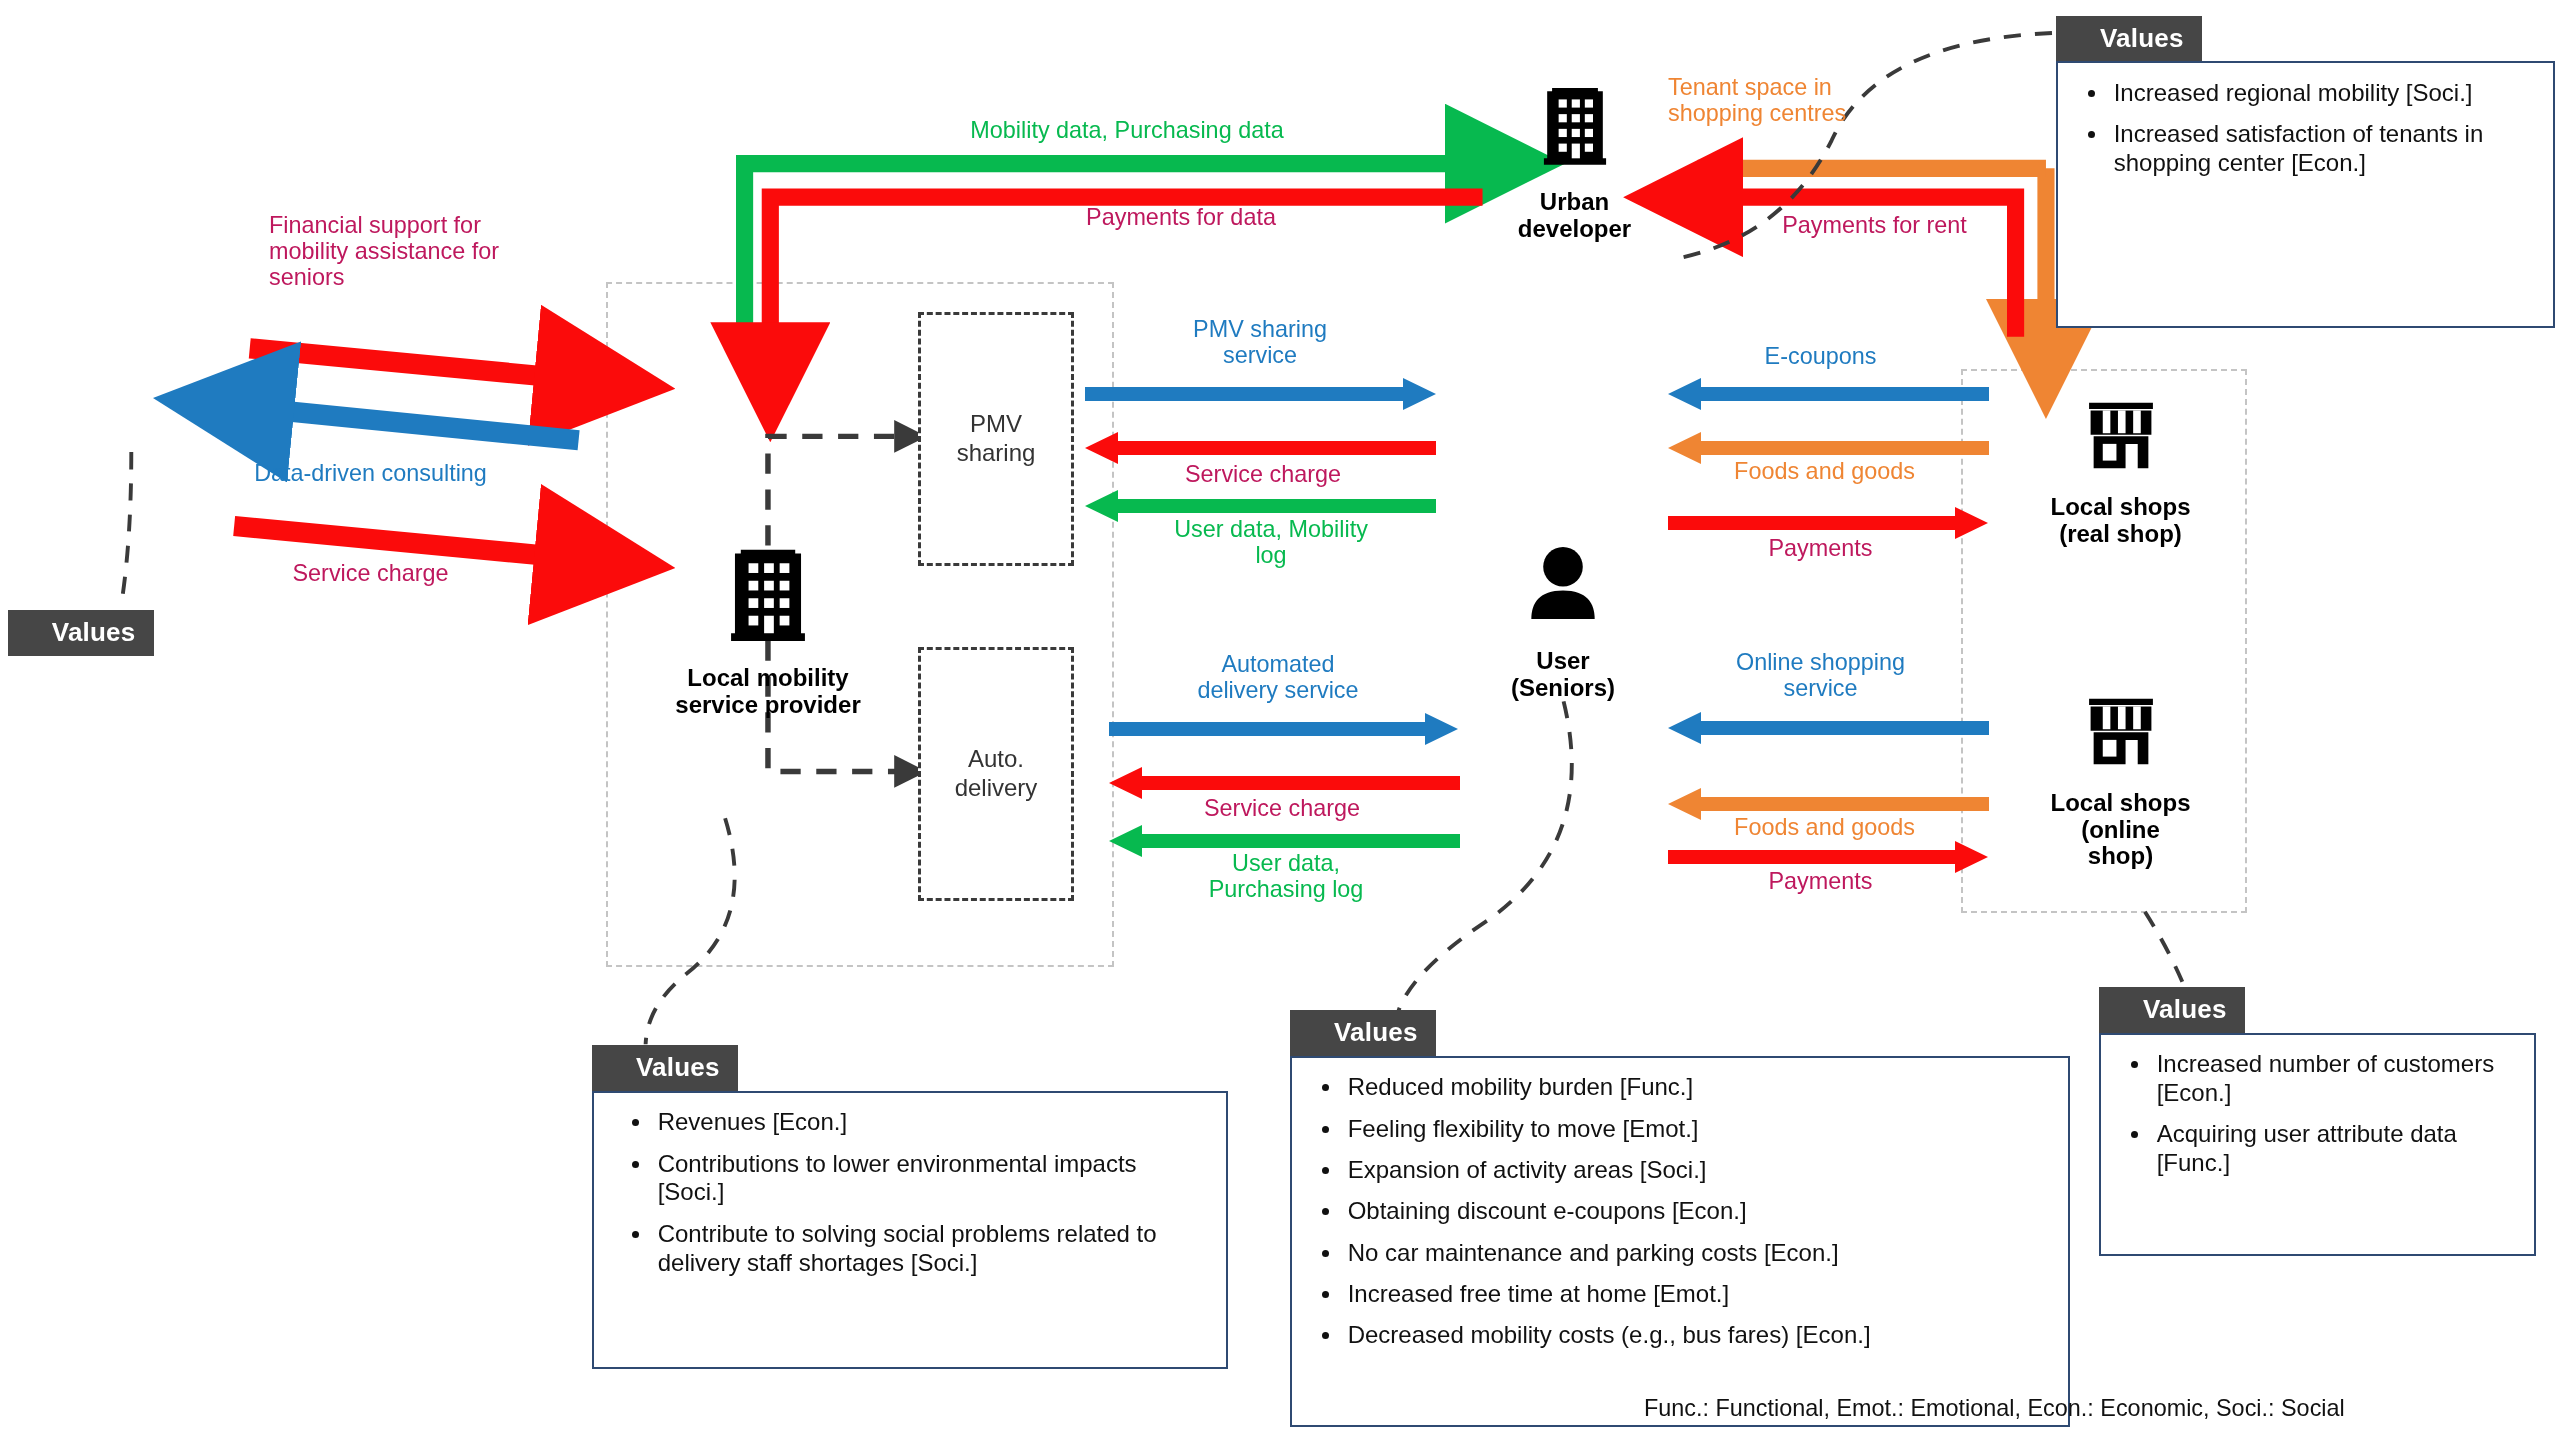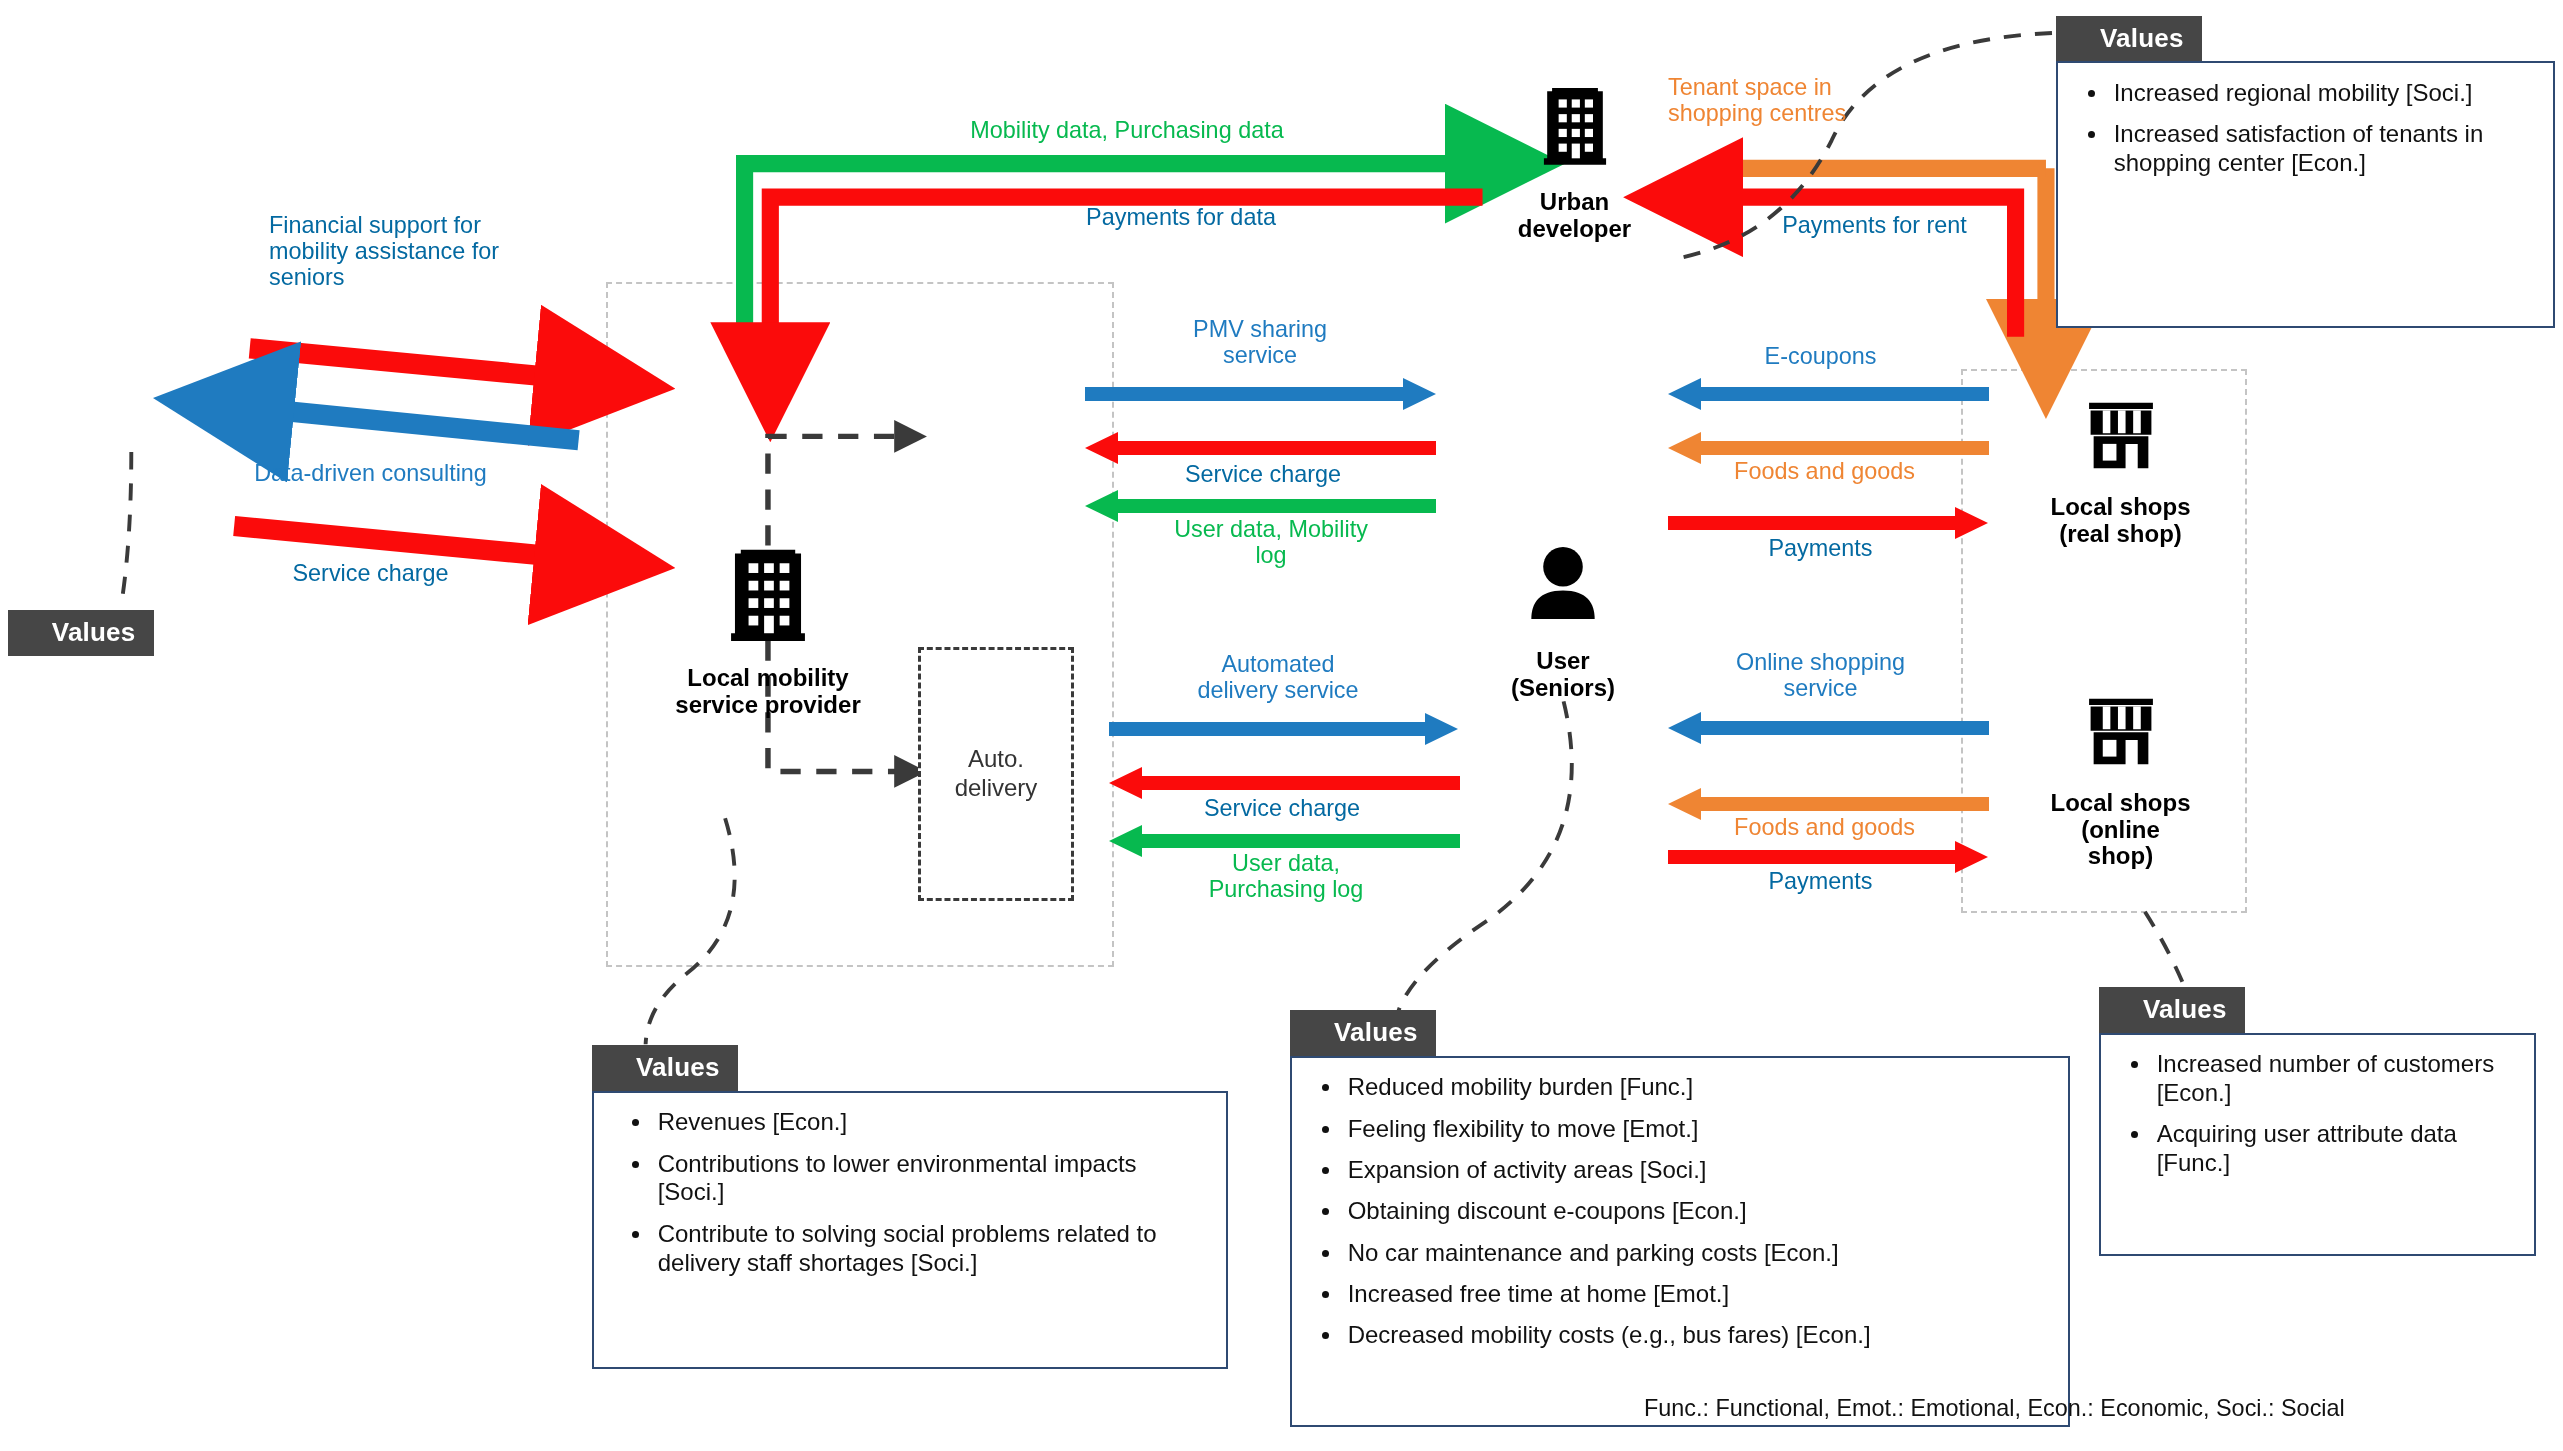--- a/index.html
+++ b/index.html
@@ -16,21 +16,21 @@
   
   .svcbox{position:absolute;border:3.9px dashed #3a3a3a;display:flex;align-items:center;
           justify-content:center;text-align:center;font-size:24px;color:#333;line-height:1.2;
           white-space:pre-line;background:#fff;}
 
   
   .zone{position:absolute;border:2.3px dashed #c4c4c4;}
 
   
   .lbl{position:absolute;font-size:23.4px;line-height:1.12;text-align:center;white-space:pre-line;}
-  .lbl.red{color:#0369a1;}
+  .lbl.red{color:#be185d;}
   .lbl.blue{color:#1f7bc0;}
   .lbl.green{color:#07b94f;}
   .lbl.orange{color:#ef8533;}
 
   
   .arr{position:absolute;height:0;}
   .arr .shaft{position:absolute;top:0;height:14px;}
   .arr .head{position:absolute;width:0;height:0;top:-9.4px;}
   .arr.r .head{border-top:16.4px solid transparent;border-bottom:16.4px solid transparent;}
   .arr.l .head{border-top:16.4px solid transparent;border-bottom:16.4px solid transparent;}
@@ -203,20 +203,24 @@
           </g>
         <path fill="#000" d="M7 25 h36 v21 h-7 V30 h-8 v16 h-21 z"></path>
         <rect x="13" y="30" width="9" height="11" fill="#fff"></rect>
       </svg>
     </span>
     <span class="cap">Local shops
 (online
 shop)</span>
   </div>
 
+  <div class="svcbox" style="left:918px;top:312px;width:150px;height:248px;">
+    <span>PMV
+sharing</span>
+  </div>
   <div class="svcbox" style="left:918px;top:647px;width:150px;height:248px;">
     <span>Auto.
 delivery</span>
   </div>
 
   <div class="arr r" style="left:1085px;top:387px;width:351px;">
     <div class="shaft" style="left:0;width:320px;background:#1f7bc0;"></div>
     <div class="head" style="left:318px;border-left:33px solid #1f7bc0;"></div>
   </div>
 

